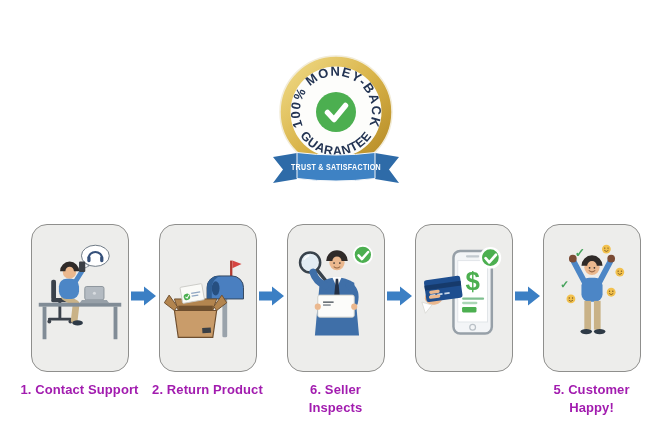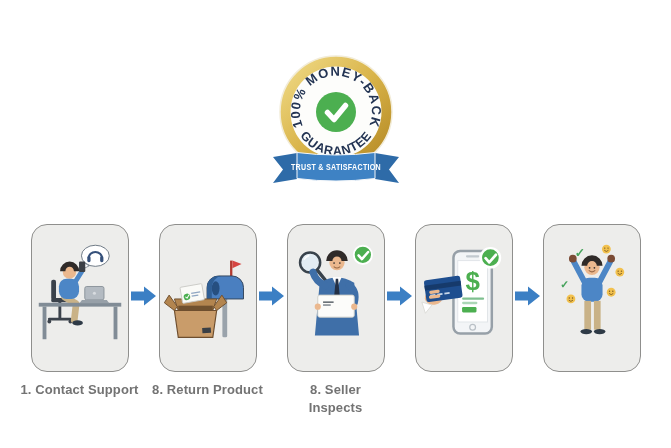--- a/index.html
+++ b/index.html
@@ -17,21 +17,21 @@
   .steps-row { display:flex; justify-content:center; align-items:flex-start; margin-top:34px; }
   .step-col { width:98px; display:flex; flex-direction:column; align-items:center; }
   .card {
     width:98px; height:148px; box-sizing:border-box;
     background:#EDEDEB; border:1.5px solid #8F8F8D; border-radius:16px;
     display:flex; align-items:center; justify-content:center; overflow:hidden;
   }
   .card svg { display:block; }
   .step-label {
     margin-top:9px; width:134px; text-align:center;
-    font-size:13px; font-weight:600; color:#737373; line-height:1.42;
+    font-size:13px; font-weight:600; color:#a21caf; line-height:1.42;
     white-space:pre-line; letter-spacing:0.1px;
   }
   .arrow-col { width:30px; display:flex; justify-content:center; margin-top:62px; }
 </style>
 </head>
 <body>
 
 <div class="stage">
 
   <div class="badge-wrap">
@@ -144,21 +144,21 @@
               <rect x="32.5" y="62.5" width="7" height="1.3" fill="#8FA6C2"></rect>
             </g>
             <rect x="18" y="73" width="36" height="6" fill="#70512F"></rect>
             <polygon points="14,78 58,78 54,106 18,106" fill="#C99C6A" stroke="#6E4E2E" stroke-width="1.2"></polygon>
             <polygon points="14,78 3.5,70 8.5,62 17,74" fill="#B3854F" stroke="#6E4E2E" stroke-width="1"></polygon>
             <polygon points="58,78 68.5,70 63.5,62 55,74" fill="#B3854F" stroke="#6E4E2E" stroke-width="1"></polygon>
             <rect x="43" y="96" width="9" height="5.5" fill="#3A3F45" transform="rotate(-4 47 98)"></rect>
           </g>
         </svg>
       </div>
-      <div class="step-label">8. Return Product</div>
+      <div class="step-label">2. Return Product</div>
     </div>
 
     <div class="arrow-col">
       <svg width="26" height="20" viewBox="0 0 26 20">
         <polygon points="0,5.5 13,5.5 13,0.5 25,10 13,19.5 13,14.5 0,14.5" fill="#3B7FC4"></polygon>
       </svg>
     </div>
 
     <div class="step-col">
       <div class="card">
@@ -186,21 +186,21 @@
           </g>
           <g>
             <rect x="30" y="62" width="38" height="23" rx="2" fill="#FCFCFA" stroke="#CFCFC9" stroke-width="1"></rect>
             <rect x="35.5" y="68.5" width="11" height="1.7" fill="#6A7178"></rect>
             <rect x="35.5" y="71.5" width="8" height="1.7" fill="#8A9198"></rect>
             <circle cx="30" cy="74" r="3.2" fill="#EBB88E"></circle>
             <circle cx="68" cy="74" r="3.2" fill="#EBB88E"></circle>
           </g>
         </svg>
       </div>
-      <div class="step-label">8. Seller
+      <div class="step-label">6. Seller
 Inspects</div>
     </div>
 
     <div class="arrow-col">
       <svg width="26" height="20" viewBox="0 0 26 20">
         <polygon points="0,5.5 13,5.5 13,0.5 25,10 13,19.5 13,14.5 0,14.5" fill="#3B7FC4"></polygon>
       </svg>
     </div>
 
     <div class="step-col">
@@ -281,16 +281,18 @@
             <circle cx="51.5" cy="33.5" r="0.9" fill="#33302E"></circle>
             <path d="M 46,36.5 q 3,2.6 6,0" stroke="#9A6A46" stroke-width="1.1" fill="none" stroke-linecap="round"></path>
             <rect x="38" y="44" width="22" height="25" rx="8" fill="#4C86C6"></rect>
             <rect x="41" y="68" width="7" height="30" fill="#C9B287"></rect>
             <rect x="51" y="68" width="7" height="30" fill="#C9B287"></rect>
             <ellipse cx="43" cy="100" rx="6" ry="2.8" fill="#2E3A46"></ellipse>
             <ellipse cx="57" cy="100" rx="6" ry="2.8" fill="#2E3A46"></ellipse>
           </g>
         </svg>
       </div>
+      <div class="step-label">5. Customer
+Happy!</div>
     </div>
 
   </div>
 </div>
 
 </body></html>

